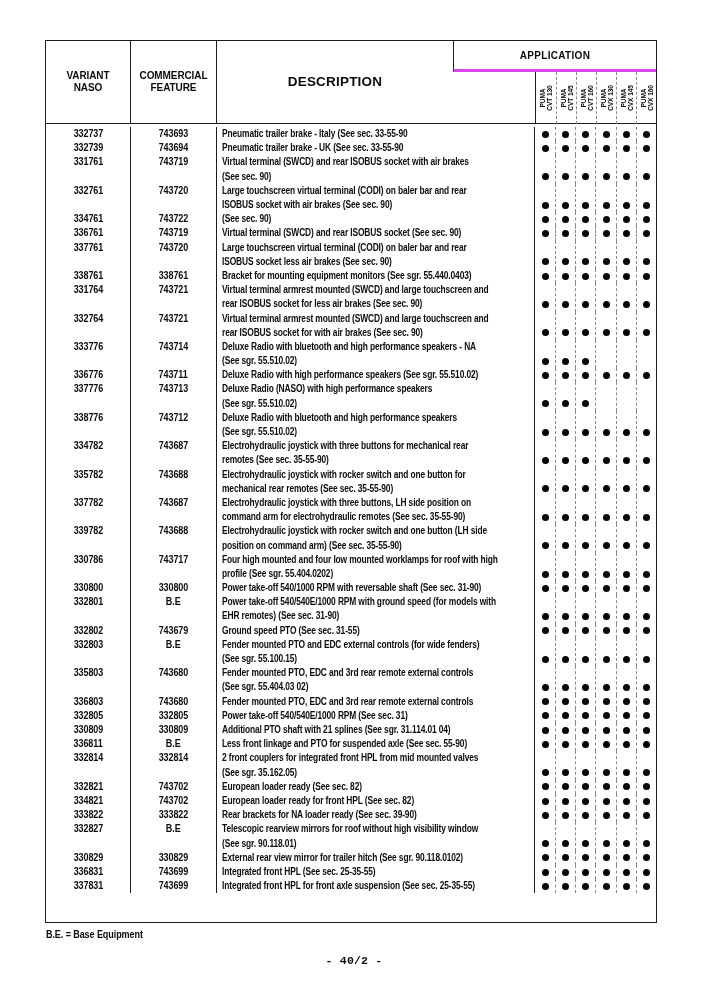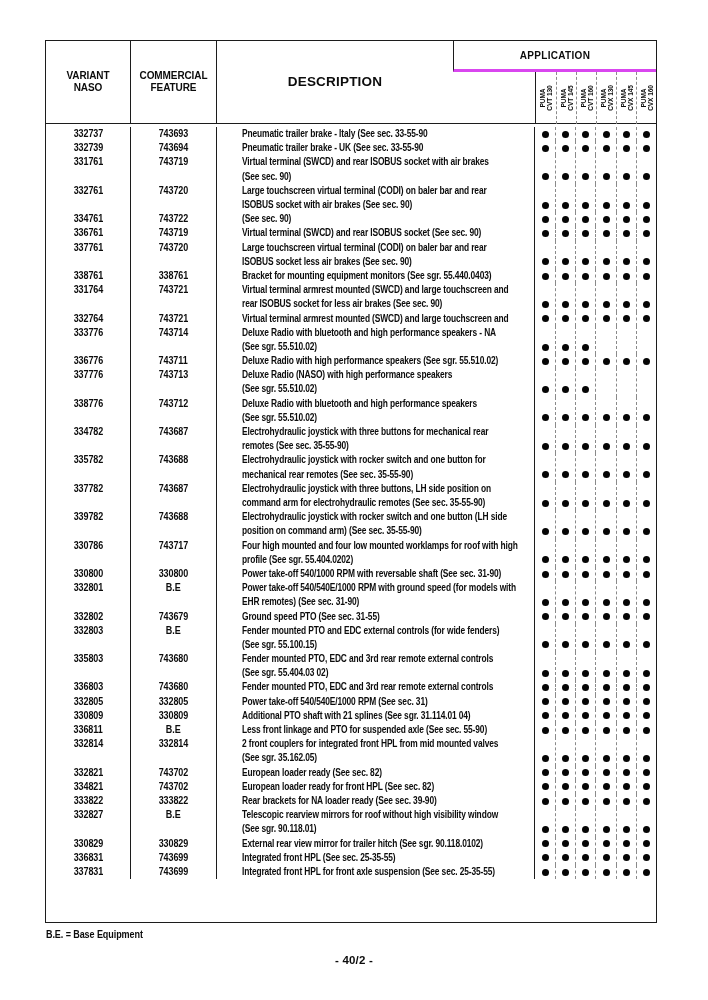--- a/index.html
+++ b/index.html
@@ -23,30 +23,30 @@
   .h-subcol + .h-subcol{border-left:1px dashed #8a8a8a;}
   .rot{position:absolute;left:50%;top:50%;transform:translate(-50%,-50%) rotate(-90deg);
        font-size:6.6px;line-height:7.4px;text-align:center;white-space:nowrap;letter-spacing:-0.1px;}
   .rot span{display:block;}
   
   .tbody{position:absolute;left:0;right:0;top:83px;bottom:0;padding-top:3px;overflow:hidden;}
   .trow{display:grid;grid-template-columns:85px 86px 318px repeat(6,20.166px);text-decoration:underline;}
   .cell{box-sizing:border-box;}
   .c-var,.c-com{text-align:center;font-size:10px;line-height:14.2px;border-right:1px solid #1c1c1c;}
   .c-var span,.c-com span{display:inline-block;transform:scaleX(0.9);transform-origin:50% 50%;letter-spacing:-0.1px;}
-  .c-desc{border-right:1px solid #1c1c1c;padding-left:5px;margin-left:20px;}
+  .c-desc{border-right:1px solid #1c1c1c;padding-left:5px;}
   .dline{height:14.2px;line-height:14.2px;font-size:10px;white-space:nowrap;overflow:visible;}
   .dline span{display:inline-block;transform:scaleX(0.84);transform-origin:0 50%;letter-spacing:-0.15px;}
   .c-app{display:flex;align-items:flex-end;justify-content:center;}
   .c-app.sep{border-left:1px dashed #8a8a8a;}
   .dot{width:7px;height:7px;border-radius:50%;background:#050505;margin-bottom:3.6px;}
   
   .footer-note{position:absolute;left:46px;top:928px;font-size:10.5px;}
   .footer-note span{display:inline-block;transform:scaleX(0.86);transform-origin:0 50%;letter-spacing:-0.1px;}
-  .page-num{position:absolute;left:0;top:954px;width:708px;text-align:center;font-size:11.5px;letter-spacing:0.2px;}
+  .page-num{position:absolute;left:0;top:954px;width:708px;text-align:center;font-size:11.5px;letter-spacing:0.2px;font-family:Liberation Mono, monospace;}
 </style>
 </head>
 <body>
 
 <div class="sheet">
   <div class="table-wrap">
 
     <div class="thead">
       <div class="hcell h-variant">
         <div>
@@ -330,20 +330,21 @@
           </div>
           <div class="cell c-app sep">
             <span class="dot"></span>
           </div>
         </div>
         <div class="trow">
           <div class="cell c-var"><span>332764</span></div>
           <div class="cell c-com"><span>743721</span></div>
           <div class="cell c-desc">
             <div class="dline"><span>Virtual terminal armrest mounted (SWCD) and large touchscreen and</span></div>
+            <div class="dline"><span>rear ISOBUS socket for with air brakes (See sec. 90)</span></div>
           </div>
           <div class="cell c-app">
             <span class="dot"></span>
           </div>
           <div class="cell c-app sep">
             <span class="dot"></span>
           </div>
           <div class="cell c-app sep">
             <span class="dot"></span>
           </div>

